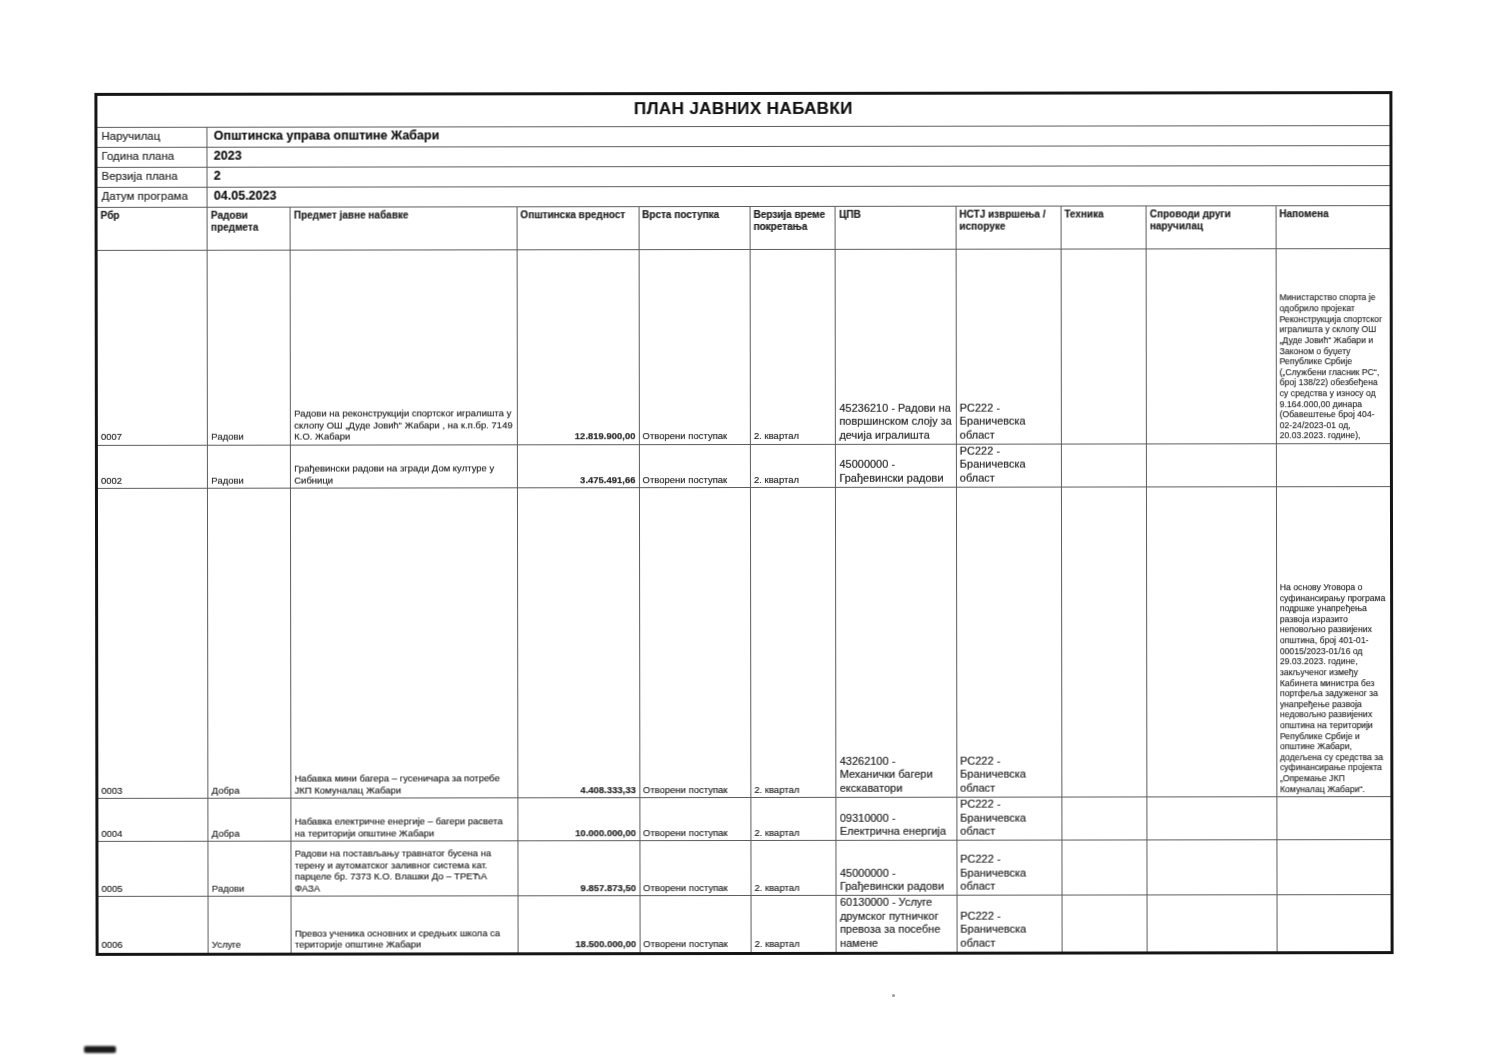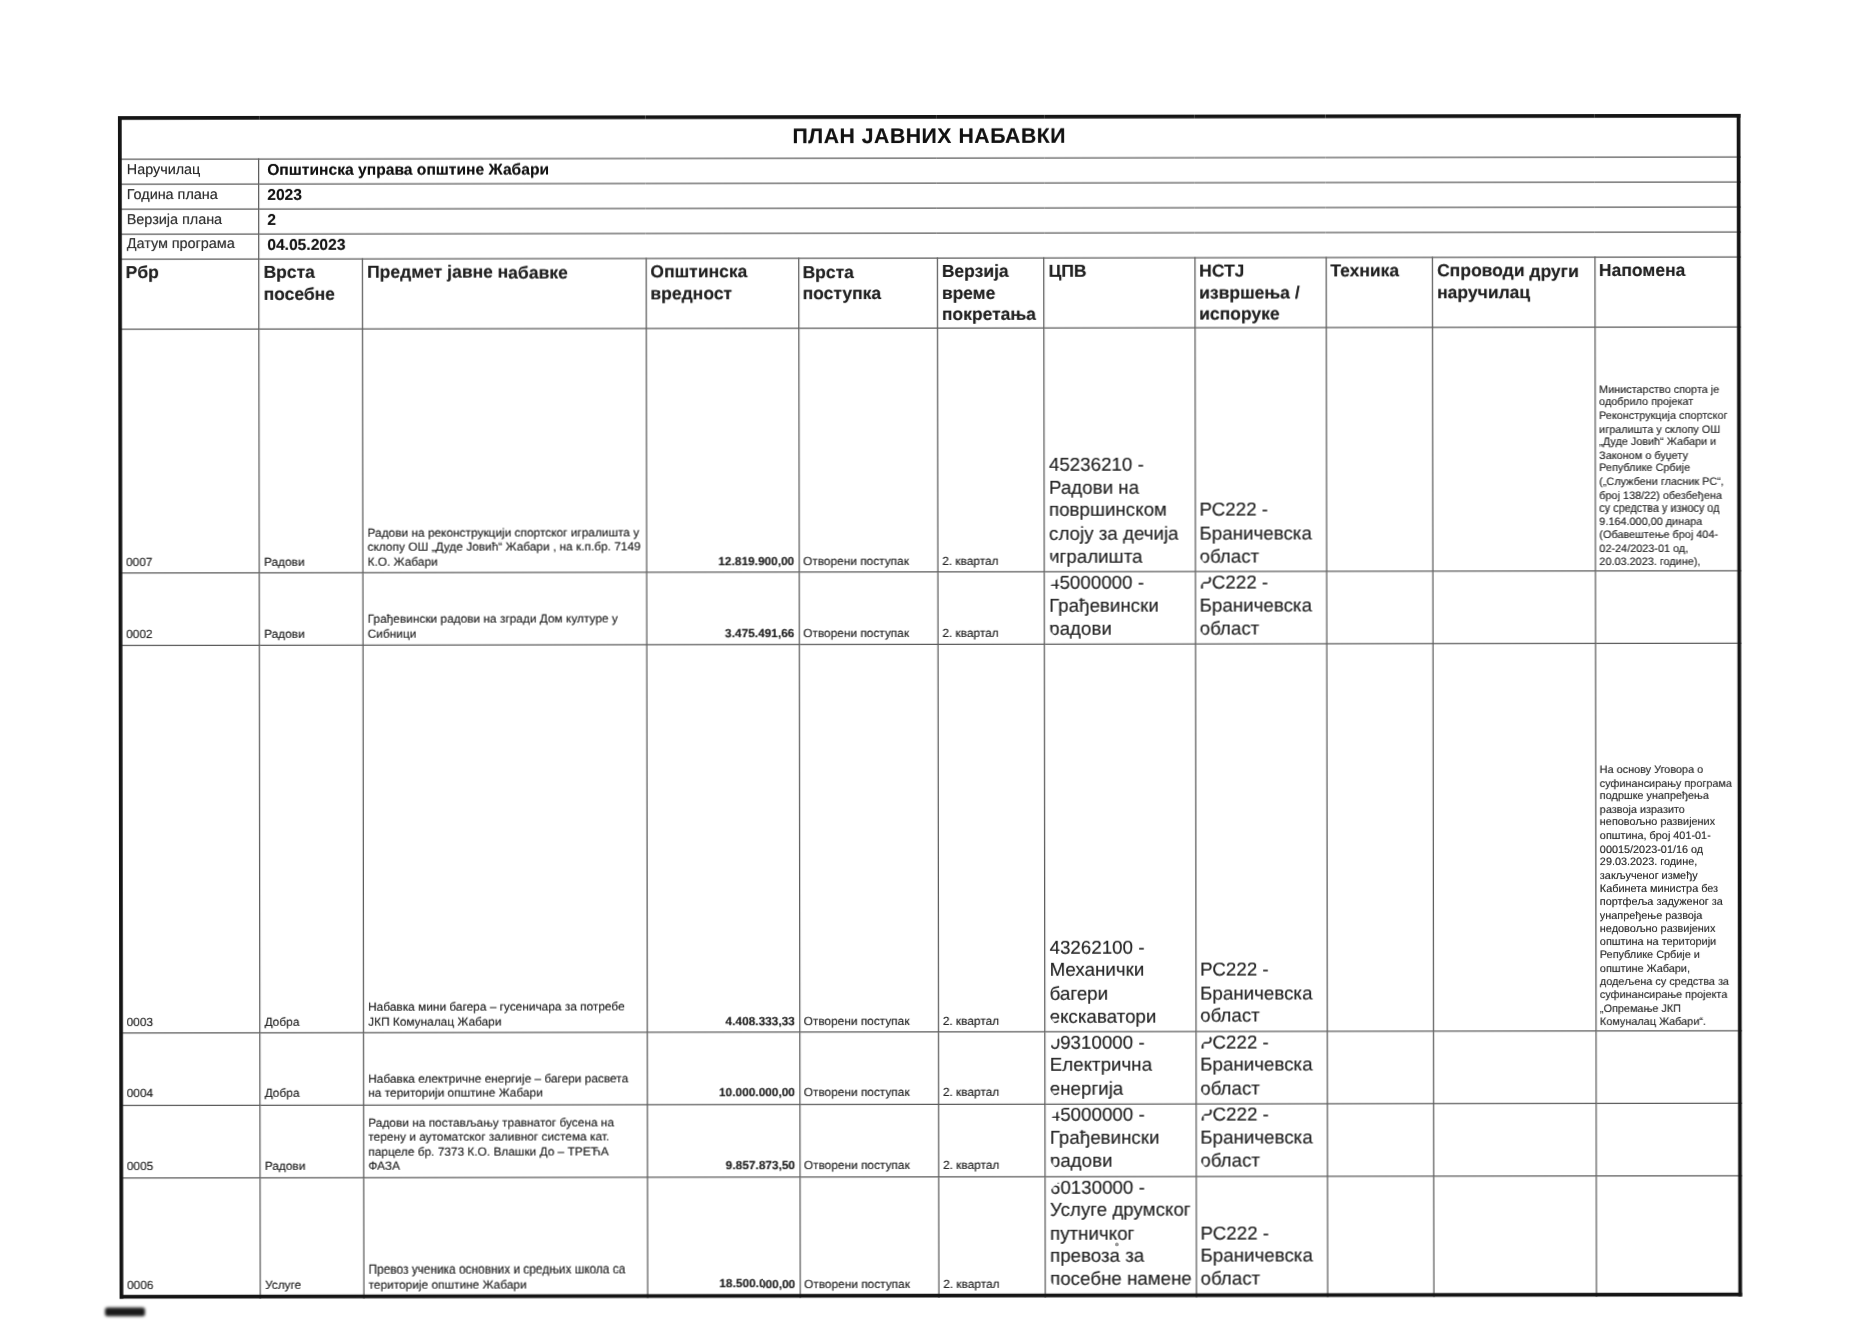--- a/index.html
+++ b/index.html
@@ -45,27 +45,27 @@
   tr.r5 { height:55px; }
   tr.r6 { height:45px; }
   .title-cell {
     text-align:center; font-weight:bold; font-size:17px;
     vertical-align:middle; letter-spacing:0.4px;
     color:#101010;
   }
   .info-label { font-size:11.5px; vertical-align:middle; padding-left:4px; color:#2a2a2a; }
   .info-value { font-weight:bold; font-size:12.5px; vertical-align:middle; padding-left:6px; color:#101010; }
   th.colhead {
-    font-weight:bold; font-size:14px;
+    font-weight:bold; font-size:10px;
     vertical-align:top; padding-top:2px;
     color:#202020;
   }
   td.num { text-align:right;font-weight:bold; }
   td.note { font-size:8.7px; line-height:1.22; color:#2b2b2b; }
-  td.cpv, td.nstj { font-size:15px;border-radius:23px; }
+  td.cpv, td.nstj { font-size:11px; }
   
   .artifact-bottom {
     position:absolute; left:84px; top:1046px;
     width:32px; height:7px; background:#1b1b1b;
     border-radius:2px; filter:blur(1.2px);
   }
   .speck {
     position:absolute; left:892px; top:994px;
     width:3px; height:3px; background:#9a9a9a;
     border-radius:50%; filter:blur(0.5px);
@@ -108,21 +108,21 @@
         <td class="info-label">Верзија плана</td>
         <td class="info-value" colspan="10">2</td>
       </tr>
       <tr class="tr-info">
         <td class="info-label">Датум програма</td>
         <td class="info-value" colspan="10">04.05.2023</td>
       </tr>
 
       <tr class="tr-head">
         <th class="colhead">Рбр</th>
-        <th class="colhead">Врста посебне</th>
+        <th class="colhead">Радови предмета</th>
         <th class="colhead">Предмет јавне набавке</th>
         <th class="colhead">Општинска вредност</th>
         <th class="colhead">Врста поступка</th>
         <th class="colhead">Верзија време покретања</th>
         <th class="colhead">ЦПВ</th>
         <th class="colhead">НСТЈ извршења / испоруке</th>
         <th class="colhead">Техника</th>
         <th class="colhead">Спроводи други наручилац</th>
         <th class="colhead">Напомена</th>
       </tr>

